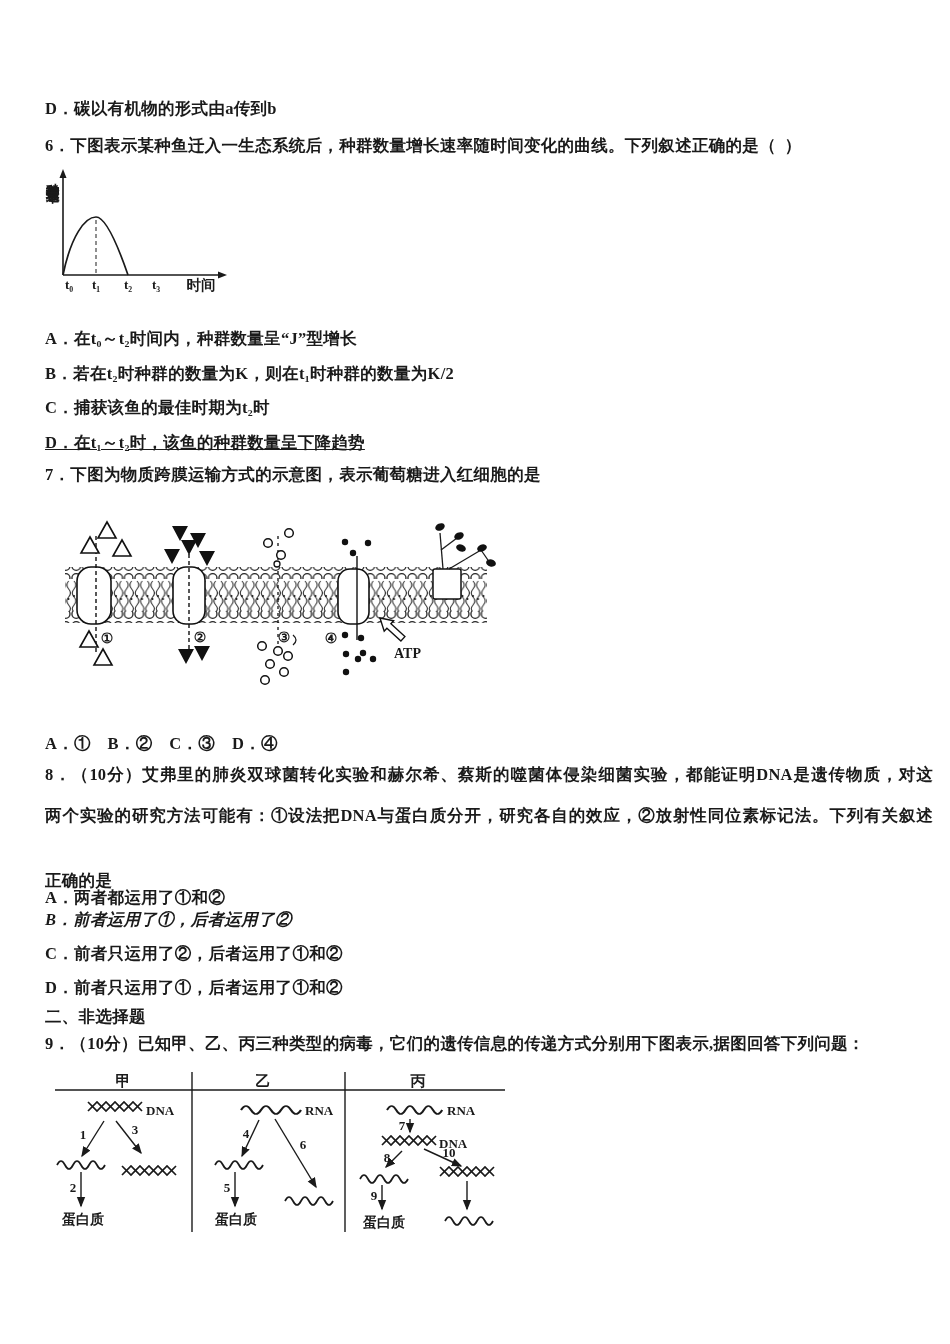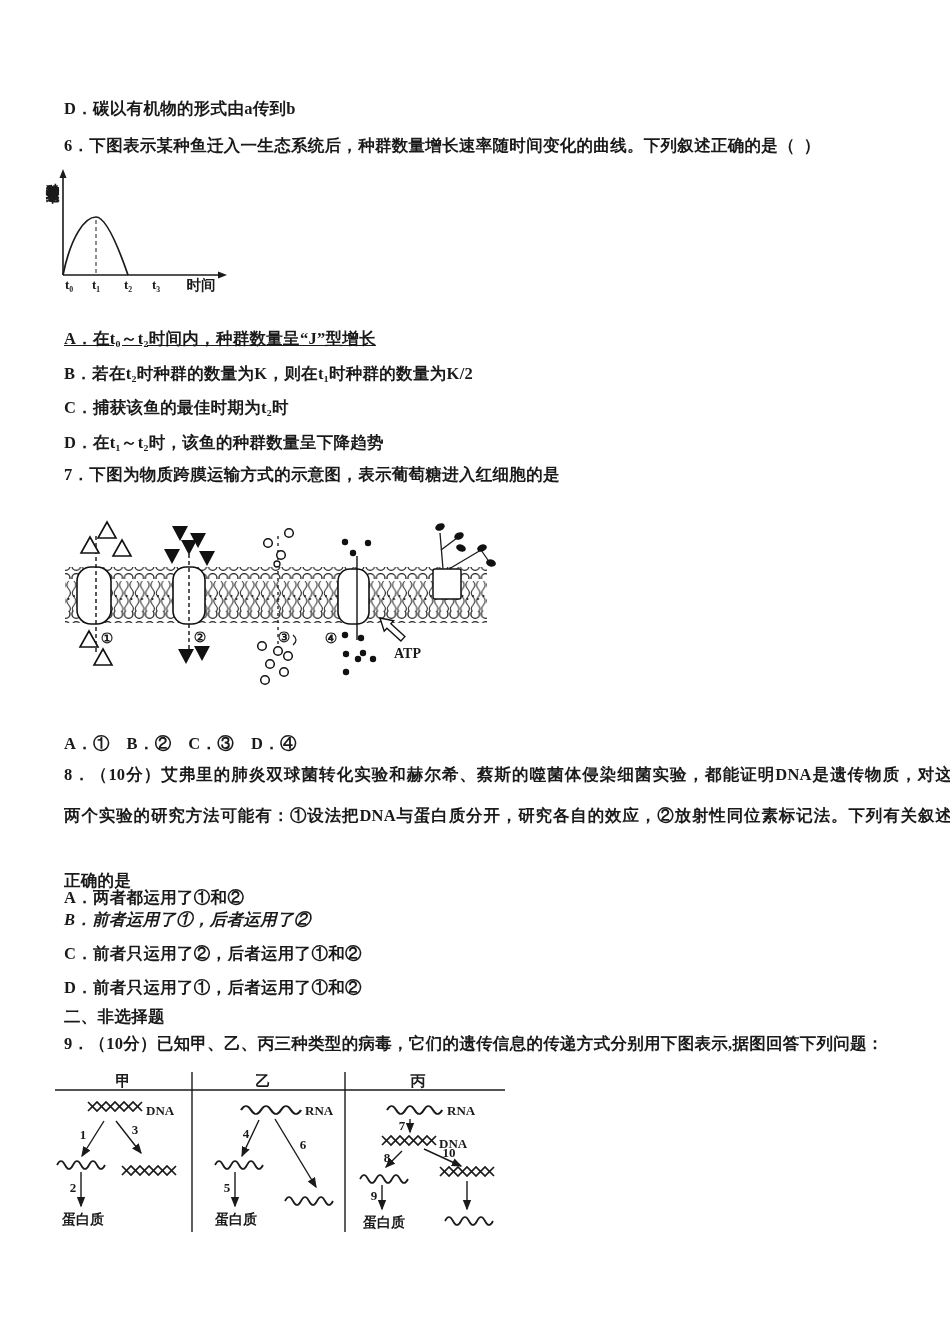--- a/index.html
+++ b/index.html
@@ -2,21 +2,21 @@
 <html><head>
 <meta charset="utf-8">
 <style>
   html,body { margin:0; padding:0; background:#ffffff; }
   .page {
     position:relative; width:950px; height:1344px; background:#ffffff;
     font-family:"Liberation Serif","DejaVu Serif",serif; color:#1a1a1a; overflow:hidden;
   }
   .tline {
     position:absolute; left:45px; font-size:16.5px; font-weight:600;
-    white-space:pre; line-height:1.15; letter-spacing:0.3px;margin-left:19px;
+    white-space:pre; line-height:1.15; letter-spacing:0.3px;
   }
   .just { width:888px; white-space:normal; text-align:justify; text-align-last:justify; letter-spacing:0.2px; }
   .vlabel {
     position:absolute; writing-mode:vertical-rl; text-orientation:upright;
     font-size:13.5px; font-weight:600; line-height:1.05; letter-spacing:1px;
   }
   svg { position:absolute; overflow:visible; }
   svg text { font-family:"Liberation Serif","DejaVu Serif",serif; fill:#1a1a1a; font-weight:600; }
   .sq { fill:none; stroke:#1a1a1a; stroke-width:1.7; }
   .thin { stroke:#1a1a1a; stroke-width:1.3; fill:none; }
@@ -42,24 +42,24 @@
     </g>
     <path d="M25,107 C33,68 47,49 58,49 C68,49 80,78 90,107" fill="none" stroke="#1a1a1a" stroke-width="1.7"></path>
     <path d="M58,52 V107" stroke="#444" stroke-width="1.2" stroke-dasharray="4,3" fill="none"></path>
     <text x="31" y="121" font-size="13" text-anchor="middle">t₀</text>
     <text x="58" y="121" font-size="13" text-anchor="middle">t₁</text>
     <text x="90" y="121" font-size="13" text-anchor="middle">t₂</text>
     <text x="118" y="121" font-size="13" text-anchor="middle">t₃</text>
     <text x="163" y="122" font-size="14.5" text-anchor="middle">时间</text>
   </svg>
 
-  <div class="tline" style="top:330px;text-decoration:underline;">A．在t₀～t₂时间内，种群数量呈“J”型增长</div>
+  <div class="tline" style="top:330px;">A．在t₀～t₂时间内，种群数量呈“J”型增长</div>
   <div class="tline" style="top:365px;">B．若在t₂时种群的数量为K，则在t₁时种群的数量为K/2</div>
   <div class="tline" style="top:399px;">C．捕获该鱼的最佳时期为t₂时</div>
-  <div class="tline" style="top:434px;">D．在t₁～t₂时，该鱼的种群数量呈下降趋势</div>
+  <div class="tline" style="top:434px;text-decoration:underline;">D．在t₁～t₂时，该鱼的种群数量呈下降趋势</div>
 
   <div class="tline" style="top:466px;">7．下图为物质跨膜运输方式的示意图，表示葡萄糖进入红细胞的是</div>
 
   <svg style="left:50px; top:512px;" width="460" height="185">
     <defs>
       <pattern id="mheads" width="10.5" height="12" patternUnits="userSpaceOnUse">
         <circle cx="5.2" cy="6" r="4.3" fill="#ffffff" stroke="#222" stroke-width="1.3"></circle>
       </pattern>
       <pattern id="mtails" width="10.5" height="34" patternUnits="userSpaceOnUse">
         <path d="M3,1 q3.5,4 0,8 q-3.5,4 0,8 q3.5,4 0,8 q-3.5,4 0,7" fill="none" stroke="#333" stroke-width="1.1"></path>

